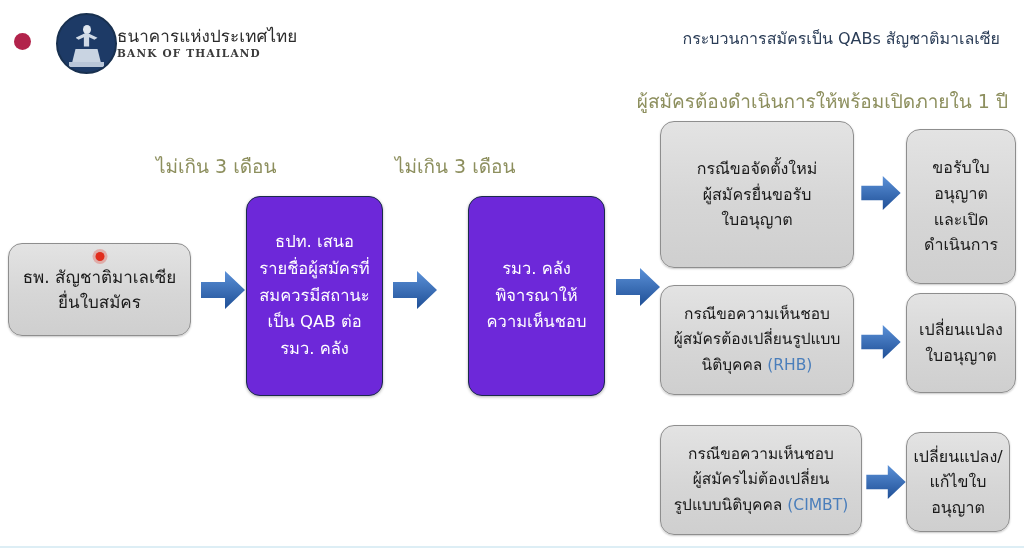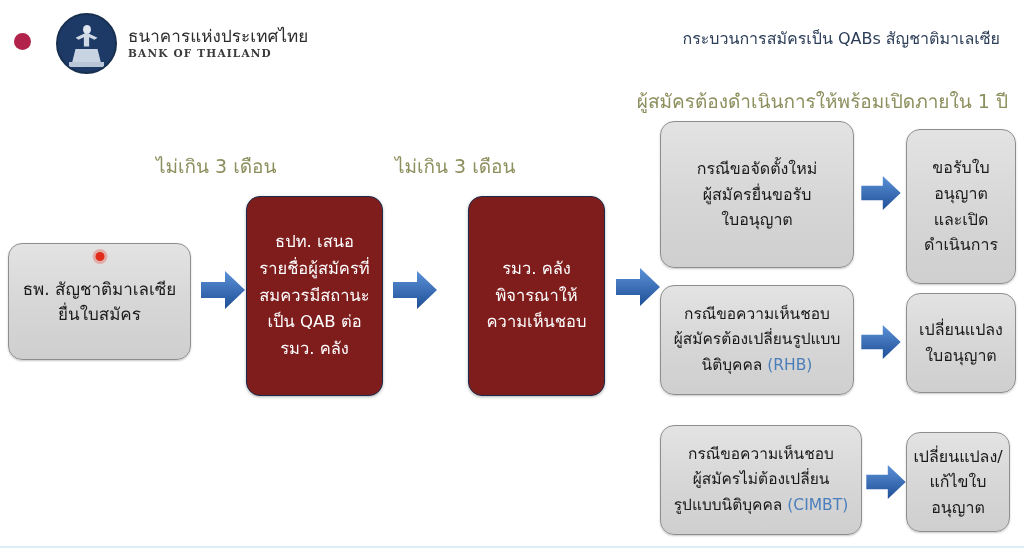--- a/index.html
+++ b/index.html
@@ -12,21 +12,21 @@
   #slide{position:absolute;inset:0;background:#fff;}
 
   
   .bottom-rule{position:absolute;left:0;right:0;bottom:0;height:2px;background:#ddeef5;}
 
   
   .brand-dot{
     position:absolute;left:14px;top:33px;width:17px;height:17px;border-radius:50%;
     background:#b2234b;
   }
-  .logo-wrap{position:absolute;left:56px;top:13px;display:flex;align-items:center;gap:11px;}
+  .logo-wrap{position:absolute;left:56px;top:13px;display:flex;align-items:center;}
   .logo-seal{
     width:57px;height:57px;border-radius:50%;
     background:#1d3a66;
     border:2px solid #18304f;
     display:flex;align-items:center;justify-content:center;
     position:relative;overflow:hidden;
   }
   .logo-seal .fig{
     width:26px;height:38px;position:relative;
   }
@@ -72,21 +72,21 @@
   }
   .box .txt{display:block;width:100%;white-space:pre-line;}
 
   .box-gray{
     background:linear-gradient(180deg,#e3e3e3 0%,#d6d6d6 55%,#cfcfcf 100%);
     border:1px solid #8e8e8e;
     color:#1a1a1a;
     box-shadow:0 1px 2px rgba(0,0,0,.22);
   }
   .box-navy{
-    background:#7f1d1d;
+    background:#6d28d9;
     border:1px solid #1b2b4b;
     color:#ffffff;
     box-shadow:0 1px 3px rgba(0,0,0,.3);
   }
 
   .accent-blue{color:#4a7ebb;}
 
   
   .box-dot{
     position:absolute;left:50%;top:8px;transform:translateX(-50%);
@@ -117,21 +117,21 @@
       <div class="brand-en">BANK OF THAILAND</div>
     </div>
   </div>
 
   <div class="slide-title">กระบวนการสมัครเป็น QABs สัญชาติมาเลเซีย</div>
   <div class="sub-note">ผู้สมัครต้องดำเนินการให้พร้อมเปิดภายใน 1 ปี</div>
 
   <div class="time-label" style="left:156px;top:151px;">ไม่เกิน 3 เดือน</div>
   <div class="time-label" style="left:395px;top:151px;">ไม่เกิน 3 เดือน</div>
 
-  <div class="box box-gray" style="left:8px;top:243px;width:183px;height:117px;font-size:17px;line-height:1.45;justify-content:center;">
+  <div class="box box-gray" style="left:8px;top:243px;width:183px;height:93px;font-size:17px;line-height:1.45;justify-content:center;">
     <span class="box-dot"></span>
     <span class="txt">ธพ. สัญชาติมาเลเซีย
 ยื่นใบสมัคร</span>
   </div>
 
   <div class="arrow" style="left:201px;top:271px;">
     <svg width="44" height="38" viewBox="0 0 44 38">
       <defs>
           <linearGradient id="ag1" x1="0" y1="0" x2="0" y2="1">
         <stop offset="0" stop-color="#5b91d8"></stop>

